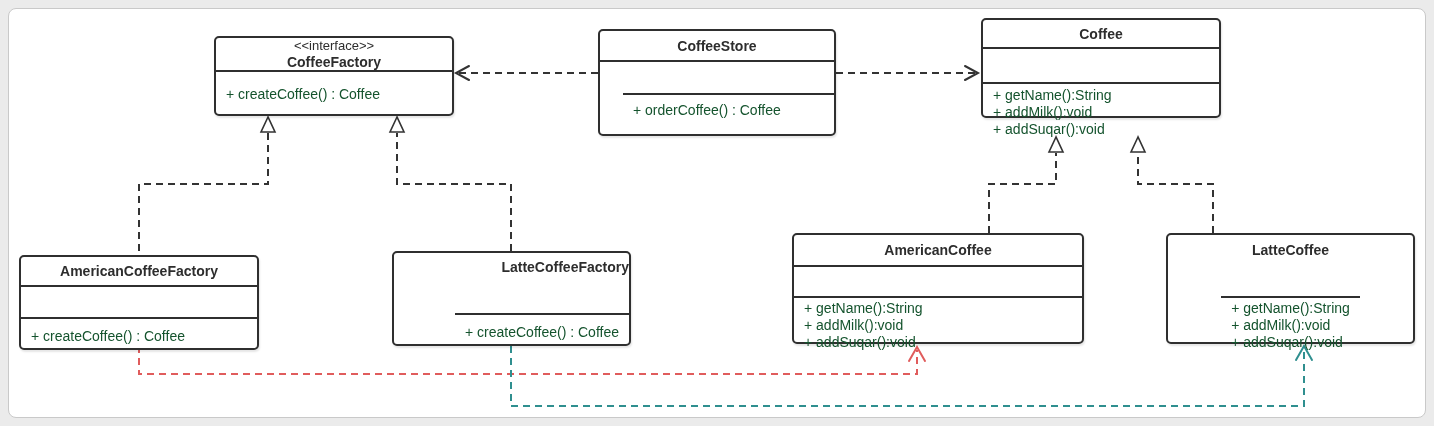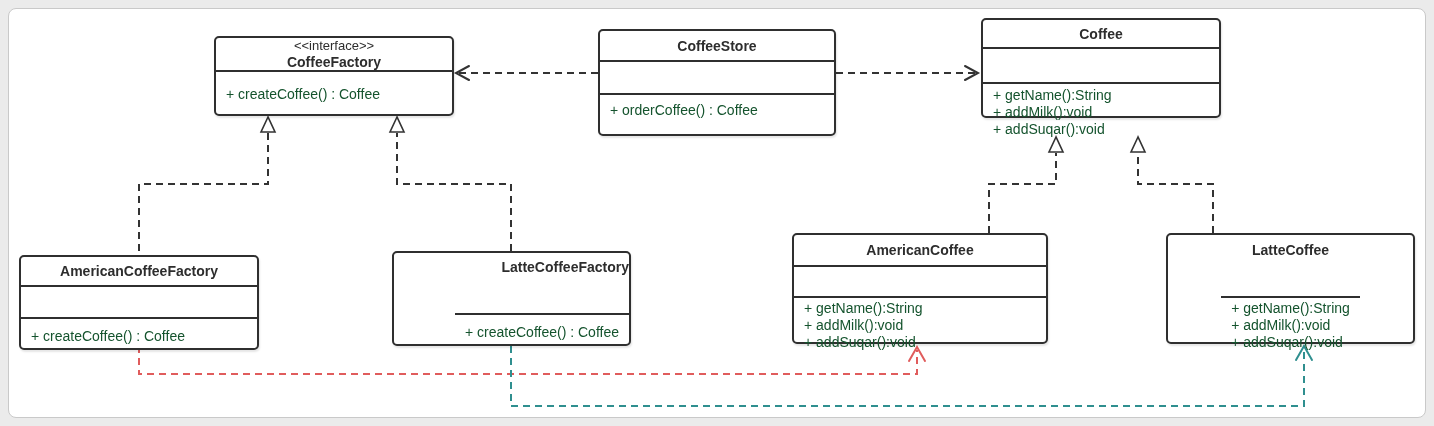--- a/index.html
+++ b/index.html
@@ -42,37 +42,37 @@
   .uml-method { white-space:nowrap; }
 
   
   #box-coffee-factory { left:205px; top:27px;  width:240px; height:80px; }
   #box-coffee-factory .uml-title   { height:32px; }
   #box-coffee-factory .uml-methods { padding:13px 10px 0 10px; line-height:18px; }
 
   #box-coffee-store   { left:589px; top:20px;  width:238px; height:107px; }
   #box-coffee-store .uml-title   { height:29px; }
   #box-coffee-store .uml-fields  { height:33px; }
-  #box-coffee-store .uml-methods { padding:6px 10px 0 10px; line-height:18px; }
+  #box-coffee-store .uml-methods { padding:6px 10px 0 10px; line-height:18px;margin-left:23px; }
 
   #box-coffee         { left:972px; top:9px;   width:240px; height:100px; }
   #box-coffee .uml-title   { height:27px; }
   #box-coffee .uml-fields  { height:35px; }
   #box-coffee .uml-methods { padding:3px 10px 0 10px; line-height:17px; }
 
   #box-american-coffee-factory { left:10px;  top:246px; width:240px; height:95px; }
   #box-latte-coffee-factory    { left:383px; top:242px; width:239px; height:95px;align-items:flex-end; }
   #box-american-coffee-factory .uml-title,
   #box-latte-coffee-factory .uml-title   { height:28px; }
   #box-american-coffee-factory .uml-fields,
   #box-latte-coffee-factory .uml-fields  { height:32px; }
   #box-american-coffee-factory .uml-methods,
   #box-latte-coffee-factory .uml-methods { padding:8px 10px 0 10px; line-height:18px; }
 
-  #box-american-coffee { left:783px;  top:224px; width:256px; height:111px; }
+  #box-american-coffee { left:783px;  top:224px; width:292px; height:111px; }
   #box-latte-coffee    { left:1157px; top:224px; width:249px; height:111px;align-items:center; }
   #box-american-coffee .uml-title,
   #box-latte-coffee .uml-title   { height:30px; }
   #box-american-coffee .uml-fields,
   #box-latte-coffee .uml-fields  { height:31px; }
   #box-american-coffee .uml-methods,
   #box-latte-coffee .uml-methods { padding:2px 10px 0 10px; line-height:17px; }
 </style>
 </head>
 <body>

